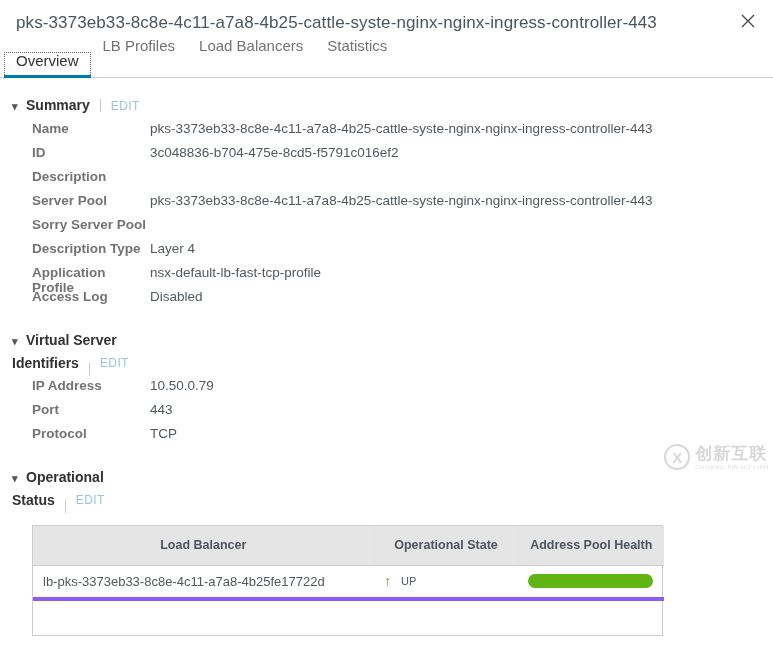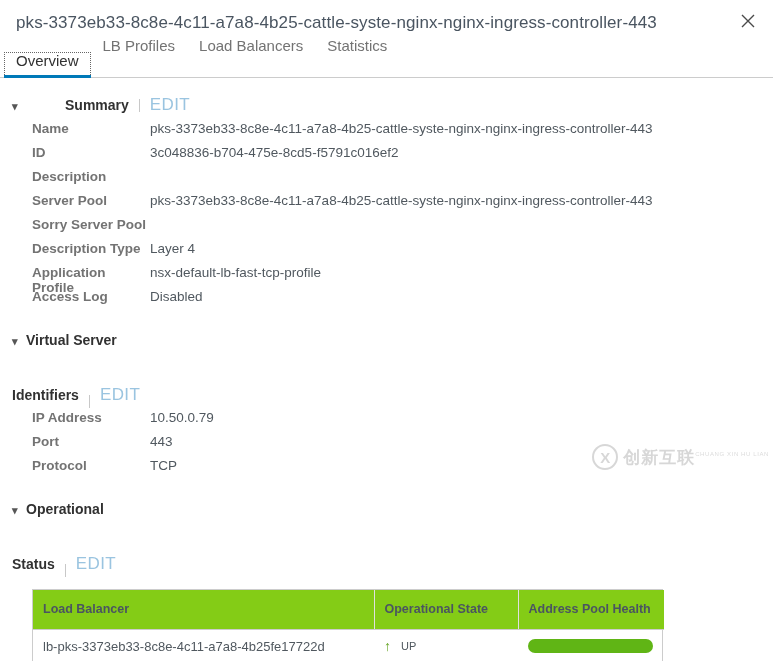--- a/index.html
+++ b/index.html
@@ -100,43 +100,42 @@
     display: inline-block;
     width: 14px;
     flex: 0 0 14px;
     color: #565656;
     font-size: 11px;
     line-height: 22px;
     cursor: pointer;
   }
   .section-header .sec-title {
     white-space: normal;
-    margin-left: 39px;
   }
   .section-header .divider {
     display: inline-block;
     width: 1px;
     height: 13px;
     background: #c8c8c8;
     margin: 0 10px;
     position: relative;
     top: 2px;
   }
   .edit-link {
-    font-size: 17px;
+    font-size: 12px;
     font-weight: normal;
     color: #9ac4e0;
     letter-spacing: 0.4px;
     cursor: pointer;
   }
 
   
   .section-header.wrap { display: block; padding-left: 0; }
   .section-header.wrap .line1 { display: flex; align-items: baseline; padding-left: 12px; }
-  .section-header.wrap .line2 { display: flex; align-items: flex-end; padding-left: 12px; margin-top: 32px; }
+  .section-header.wrap .line2 { display: flex; align-items: flex-end; padding-left: 12px; }
 
   .rows { margin-top: 4px; }
   .row {
     display: flex;
     align-items: baseline;
     height: 24px;
     font-size: 13.5px;
   }
   .row .label {
     width: 150px;
@@ -154,35 +153,35 @@
 
   
   .table-wrap {
     margin: 14px 0 0 32px;
     width: 631px;
     border: 1px solid #cccccc;
     background: #ffffff;
   }
   .tbl { width: 100%; border-collapse: collapse; table-layout: fixed; }
   .tbl thead th {
-    background: #84cc16;
-    text-align: left;
+    background: #e5e5e5;
+    text-align: center;
     font-size: 12.5px;
     font-weight: bold;
     color: #4a5561;
     padding: 12px 10px;
     border-bottom: 1px solid #cccccc;
     height: 39px;
   }
   .tbl thead th + th { border-left: 1px solid #e0e0e0; }
   .tbl tbody td {
     font-size: 13px;
     color: #50585f;
     padding: 8px 10px;
-    border-bottom: 1px solid #8b5cf6;
+    border-bottom: 4px solid #8b5cf6;
     height: 34px;
     vertical-align: middle;
   }
   .tbl tbody tr.empty td { height: 36px; border-bottom: none; }
   .col-lb { width: 341px; }
   .col-op { width: 144px; }
   .col-sp { width: 146px; }
 
   .state-cell { display: flex; align-items: center; gap: 10px; }
   .up-arrow { color: #62a420; font-size: 14px; line-height: 1; }
@@ -218,21 +217,21 @@
     content: "X";
     position: absolute;
     left: 0; right: 0; top: 50%;
     transform: translateY(-50%);
     text-align: center;
     font-size: 15px;
     font-weight: bold;
     color: #b0b0b0;
     font-family: "Liberation Sans", sans-serif;
   }
-  .wm-text { display: flex; flex-direction: row; line-height: 1; }
+  .wm-text { display: flex; flex-direction: column; line-height: 1; }
   .wm-cn {
     font-size: 17px;
     color: #b0b0b0;
     font-weight: bold;
     letter-spacing: 1px;
     font-family: "DejaVu Sans", sans-serif;
   }
   .wm-py {
     font-size: 6px;
     color: #b8b8b8;

